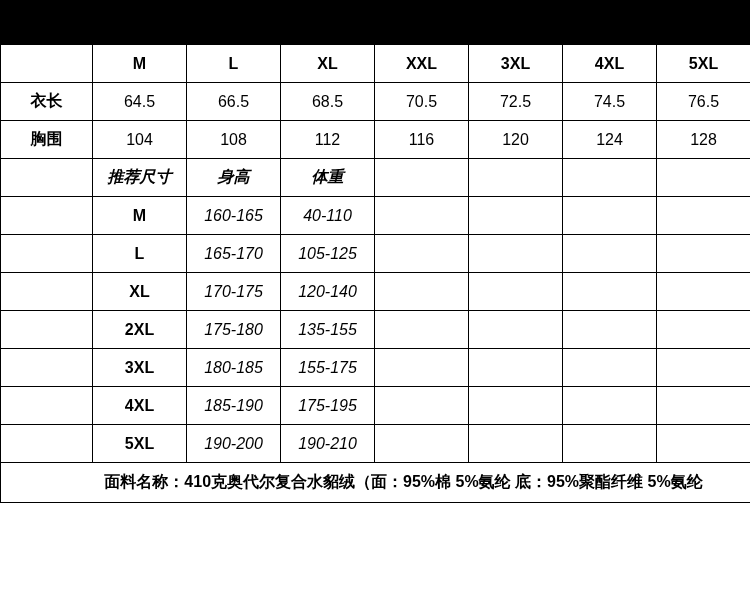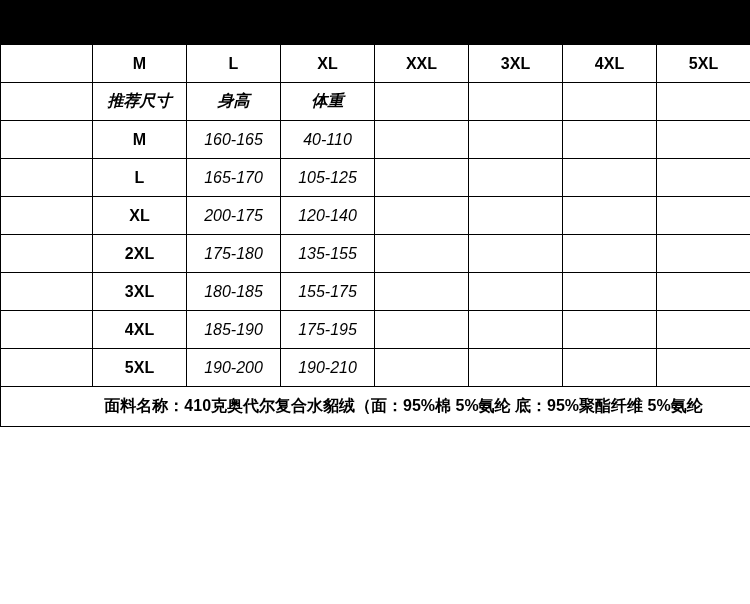--- a/index.html
+++ b/index.html
@@ -103,21 +103,41 @@
         <td class="col-head"></td>
         <td class="col-head">M</td>
         <td class="col-head">L</td>
         <td class="col-head">XL</td>
         <td class="col-head">XXL</td>
         <td class="col-head">3XL</td>
         <td class="col-head">4XL</td>
         <td class="col-head">5XL</td>
       </tr>
 
-
+      <tr>
+        <td class="row-head-label">衣长</td>
+        <td class="num">64.5</td>
+        <td class="num">66.5</td>
+        <td class="num">68.5</td>
+        <td class="num">70.5</td>
+        <td class="num">72.5</td>
+        <td class="num">74.5</td>
+        <td class="num">76.5</td>
+      </tr>
+
+      <tr>
+        <td class="row-head-label">胸围</td>
+        <td class="num">104</td>
+        <td class="num">108</td>
+        <td class="num">112</td>
+        <td class="num">116</td>
+        <td class="num">120</td>
+        <td class="num">124</td>
+        <td class="num">128</td>
+      </tr>
 
 
 
       <tr>
         <td class="blank"></td>
         <td class="rec-head">推荐尺寸</td>
         <td class="rec-head">身高</td>
         <td class="rec-head">体重</td>
         <td class="blank"></td>
         <td class="blank"></td>
@@ -143,21 +163,21 @@
         <td class="rec-val">105-125</td>
         <td class="blank"></td>
         <td class="blank"></td>
         <td class="blank"></td>
         <td class="blank"></td>
       </tr>
 
       <tr>
         <td class="blank"></td>
         <td class="rec-size">XL</td>
-        <td class="rec-val">200-175</td>
+        <td class="rec-val">170-175</td>
         <td class="rec-val">120-140</td>
         <td class="blank"></td>
         <td class="blank"></td>
         <td class="blank"></td>
         <td class="blank"></td>
       </tr>
 
       <tr>
         <td class="blank"></td>
         <td class="rec-size">2XL</td>

